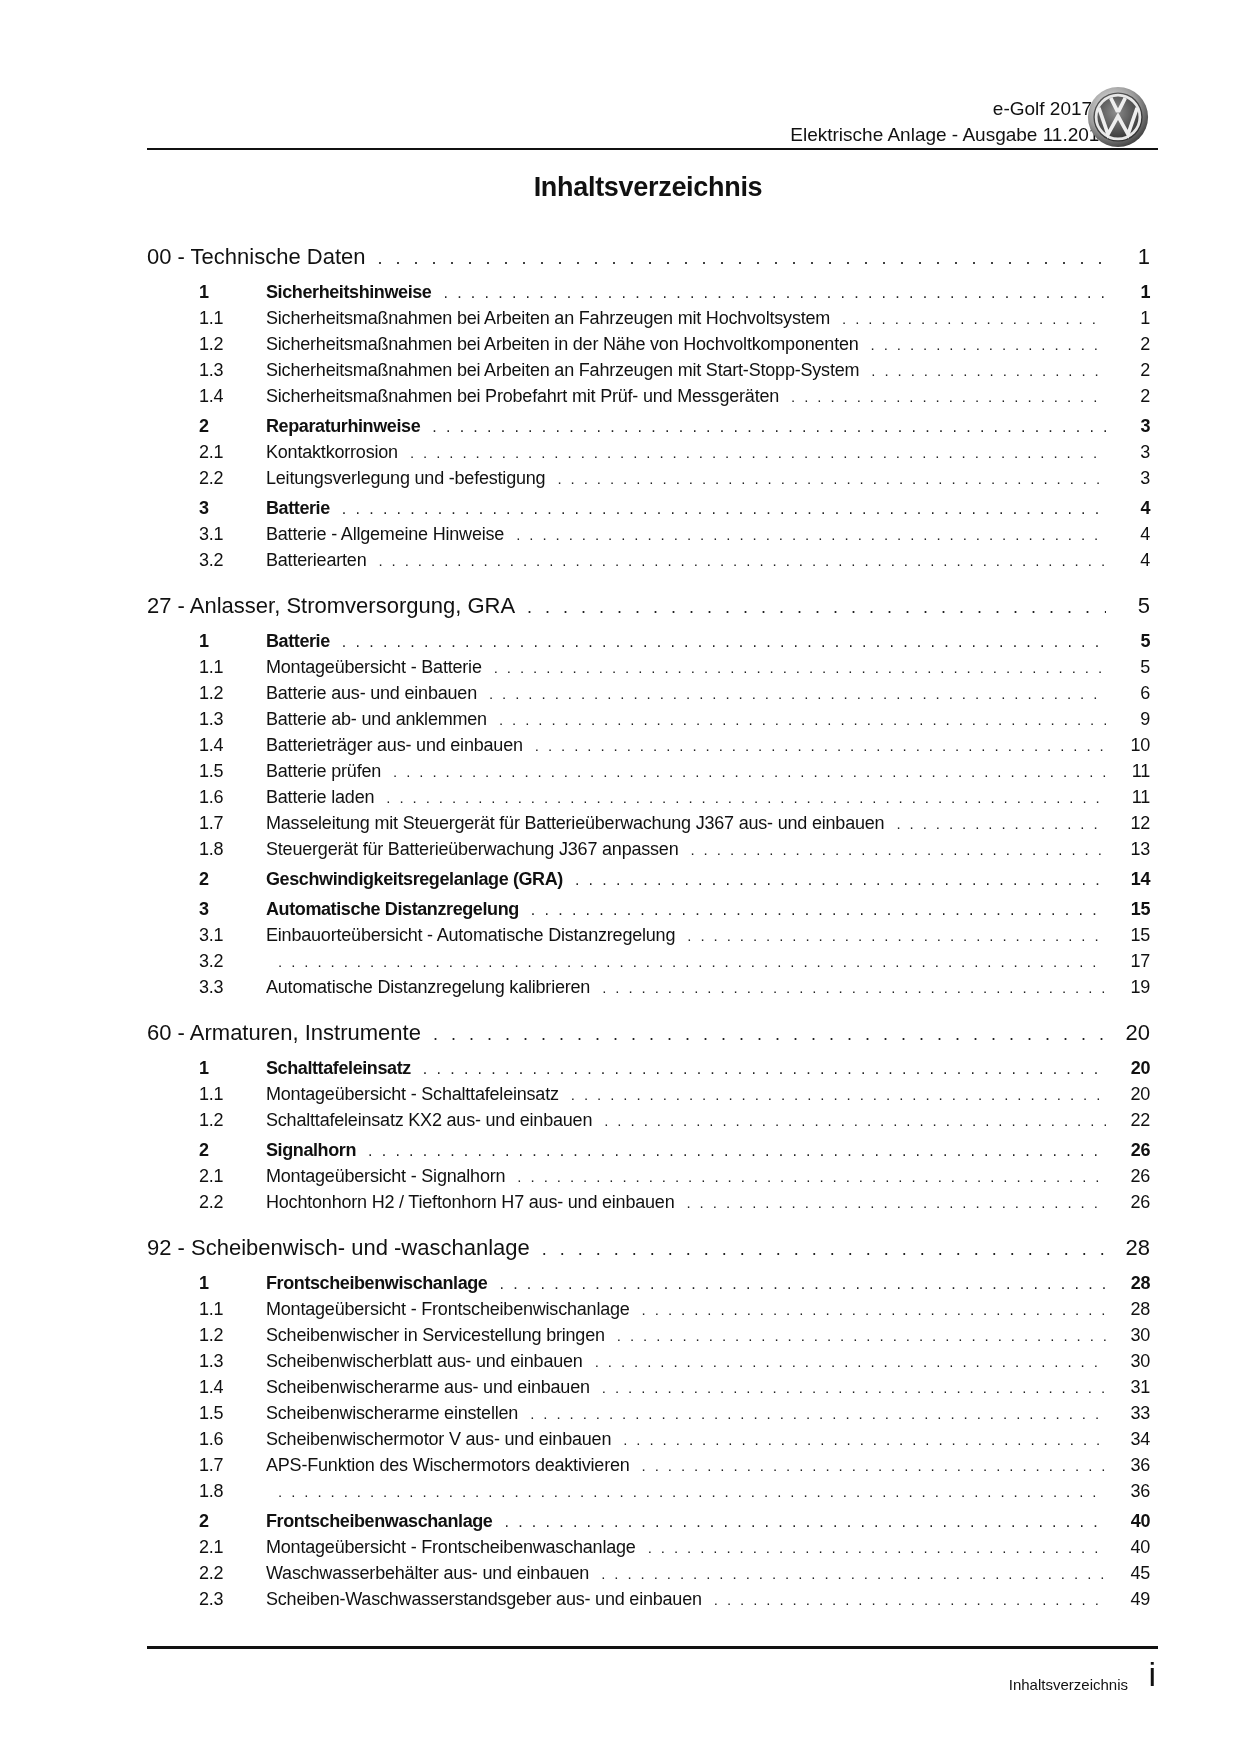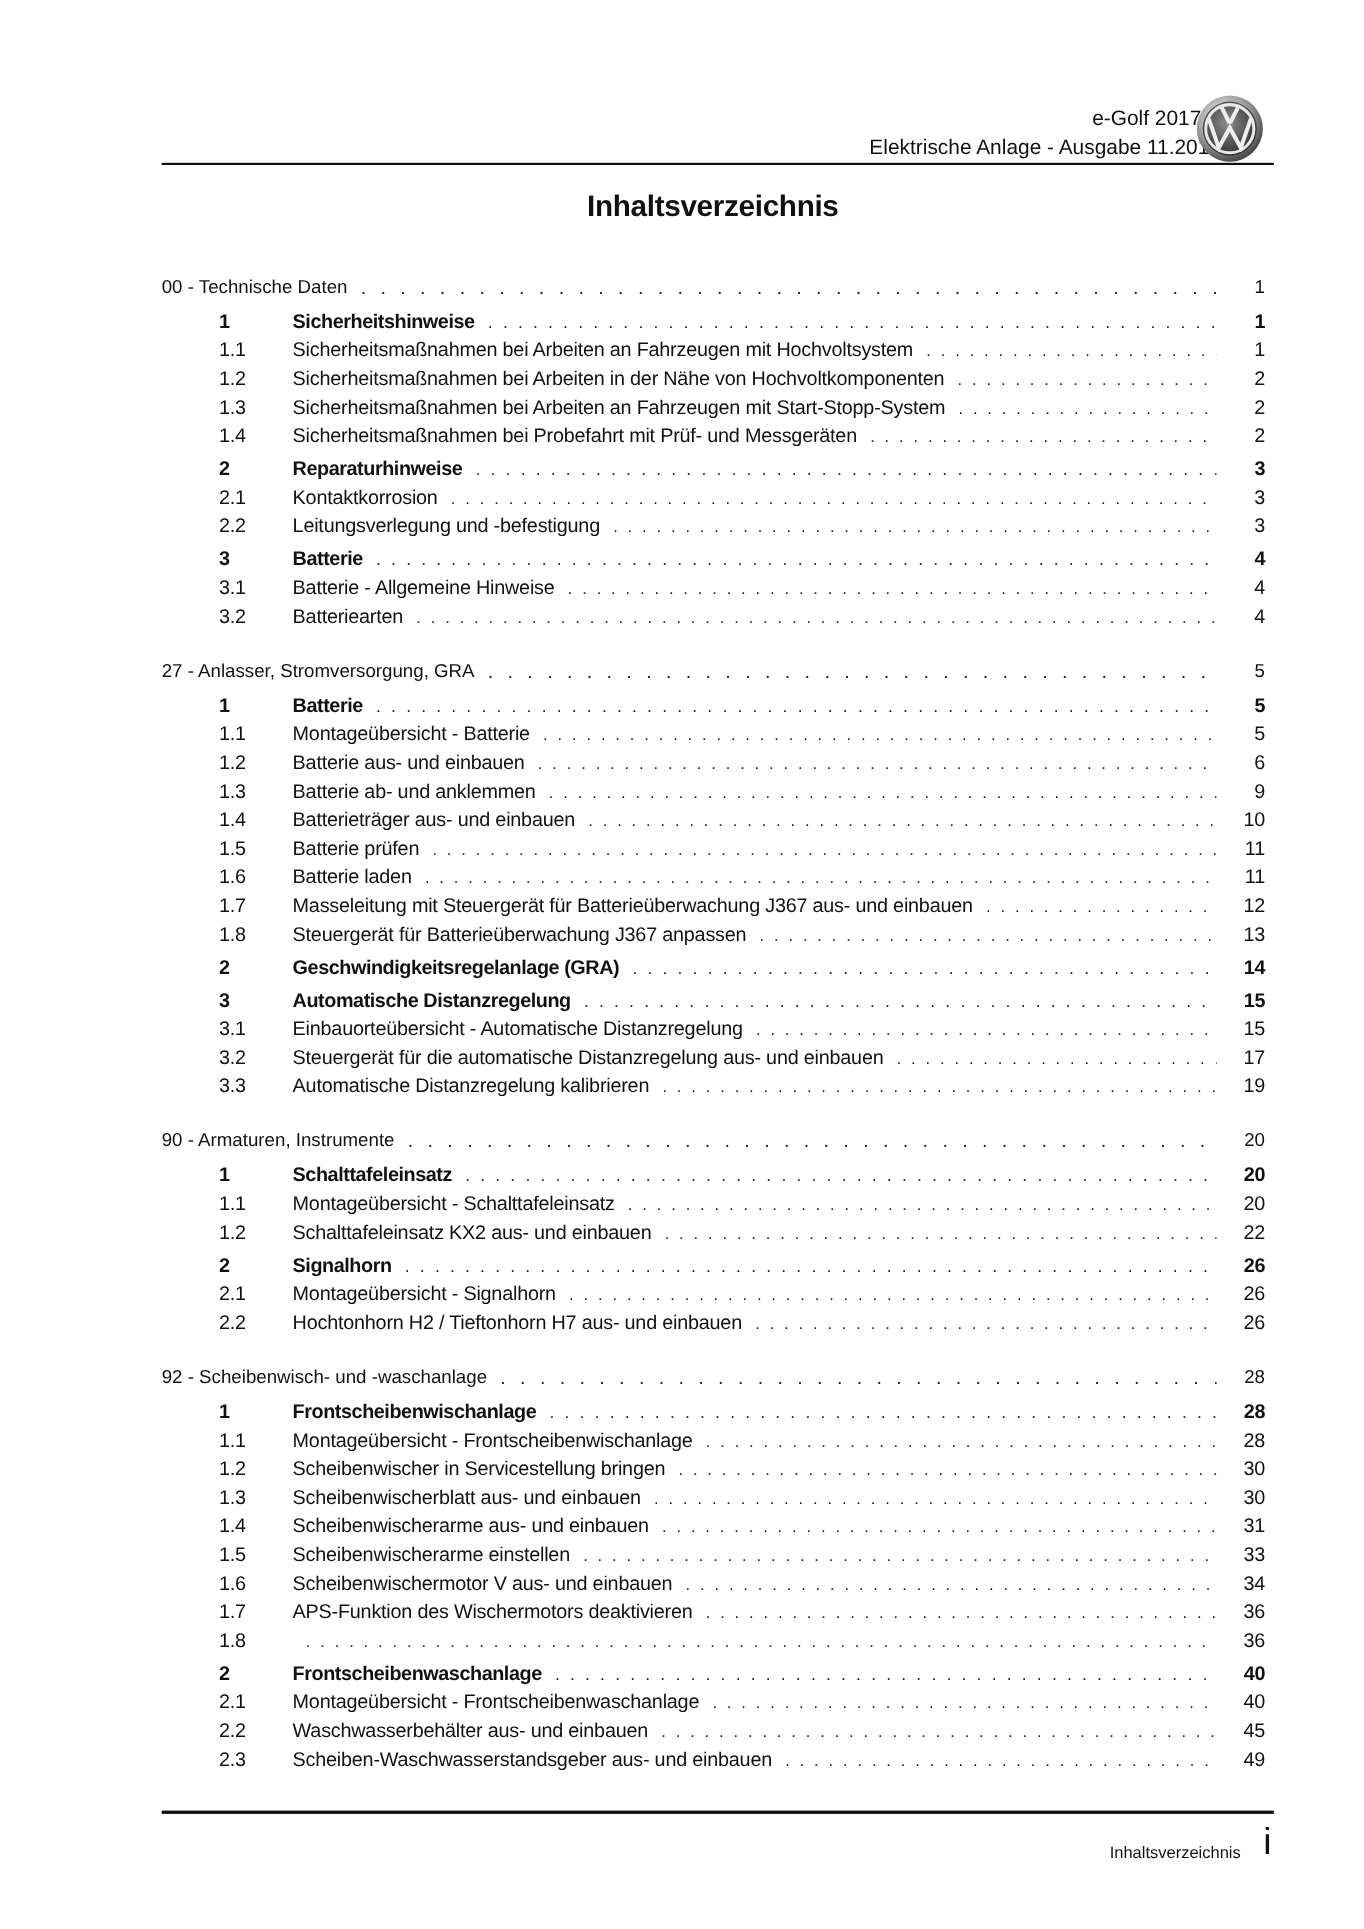--- a/index.html
+++ b/index.html
@@ -9,21 +9,21 @@
   .hdr-line2 { position:absolute; right:130px; top:124px; font-size:19px; white-space:nowrap; }
   .hdr-rule { position:absolute; left:147px; width:1011px; top:148px; height:2px; background:#111; }
   .logo { position:absolute; left:1084px; top:86px; width:68px; height:62px; }
   .title { position:absolute; left:0; width:1296px; text-align:center; top:172px;
            font-size:27px; font-weight:bold; letter-spacing:-0.3px; }
   .toc { position:absolute; left:147px; top:240px; width:1003px; }
   .row { position:relative; display:flex; align-items:baseline; white-space:nowrap; }
   .row .lead { flex:1; overflow:hidden; margin:0 14px 0 12px; color:#222; }
   .row .lead::after { content:". . . . . . . . . . . . . . . . . . . . . . . . . . . . . . . . . . . . . . . . . . . . . . . . . . . . . . . . . . . . . . . . . . . . . . . . . . . . . . . . . . . . . . . . . . . . . . . . . . . . . . . . . . . . . . . . . . . . . . . . . . . . . . . . . . . . . . . . . . . ."; }
   .row .pg { min-width:30px; text-align:right; }
-  .chap { font-size:17px; height:34px; margin-top:4px;align-items:center; }
+  .chap { font-size:22px; height:34px; margin-top:4px; }
   .chap .lead { font-size:18px; letter-spacing:4px; }
   .sec { font-size:18px; height:26px; font-weight:bold; letter-spacing:-0.4px; margin-top:4px; }
   .sec .lead { font-weight:normal; letter-spacing:2.4px; font-size:16px; }
   .sub { font-size:18px; height:26px; letter-spacing:-0.2px; }
   .sub .lead { letter-spacing:2.4px; font-size:15px; }
   .num { display:inline-block; width:67px; margin-left:52px; }
   .chap-gap { height:13px; }
   .ftr-rule { position:absolute; left:147px; width:1011px; top:1646px; height:3px; background:#111; }
   .ftr-text { position:absolute; right:112px; top:1676px; font-size:15px; }
   .ftr-pg { position:absolute; right:84px; top:1655px; font-size:34px; }
@@ -202,33 +202,32 @@
       <span class="pg">15</span>
     </div>
     <div class="row sub">
       <span class="num">3.1</span>
       <span>Einbauorteübersicht - Automatische Distanzregelung</span>
       <span class="lead"></span>
       <span class="pg">15</span>
     </div>
     <div class="row sub">
       <span class="num">3.2</span>
-      <span>Steuergerät für die automatische Distanzregelung aus- und einbauen</span>
       <span class="lead"></span>
       <span class="pg">17</span>
     </div>
     <div class="row sub">
       <span class="num">3.3</span>
       <span>Automatische Distanzregelung kalibrieren</span>
       <span class="lead"></span>
       <span class="pg">19</span>
     </div>
     <div class="chap-gap"></div>
     <div class="row chap">
-      <span>90 - Armaturen, Instrumente</span>
+      <span>60 - Armaturen, Instrumente</span>
       <span class="lead"></span>
       <span class="pg">20</span>
     </div>
     <div class="row sec">
       <span class="num">1</span>
       <span>Schalttafeleinsatz</span>
       <span class="lead"></span>
       <span class="pg">20</span>
     </div>
     <div class="row sub">

